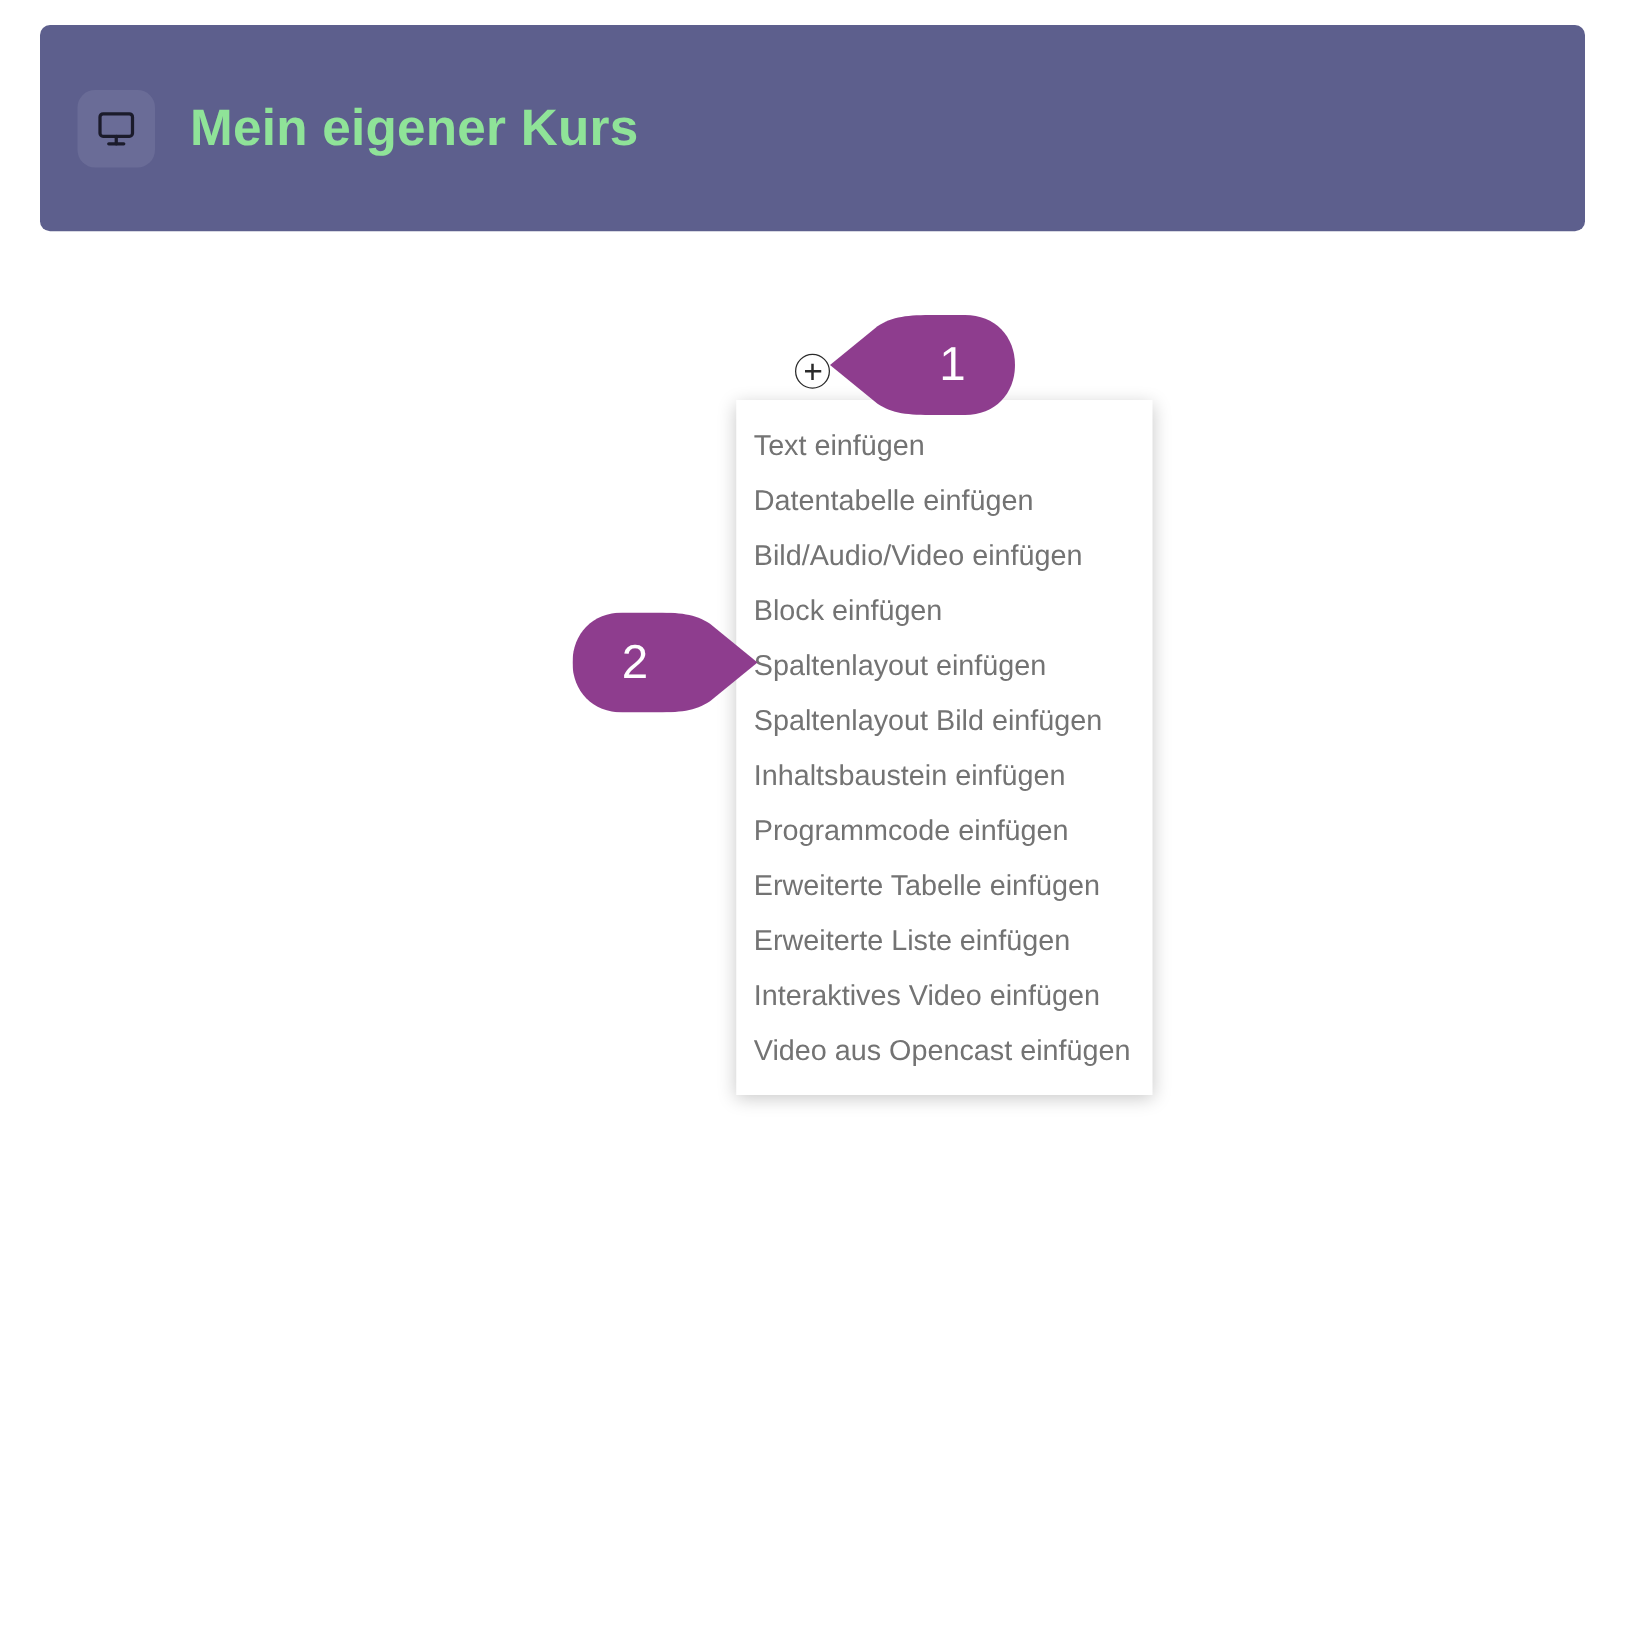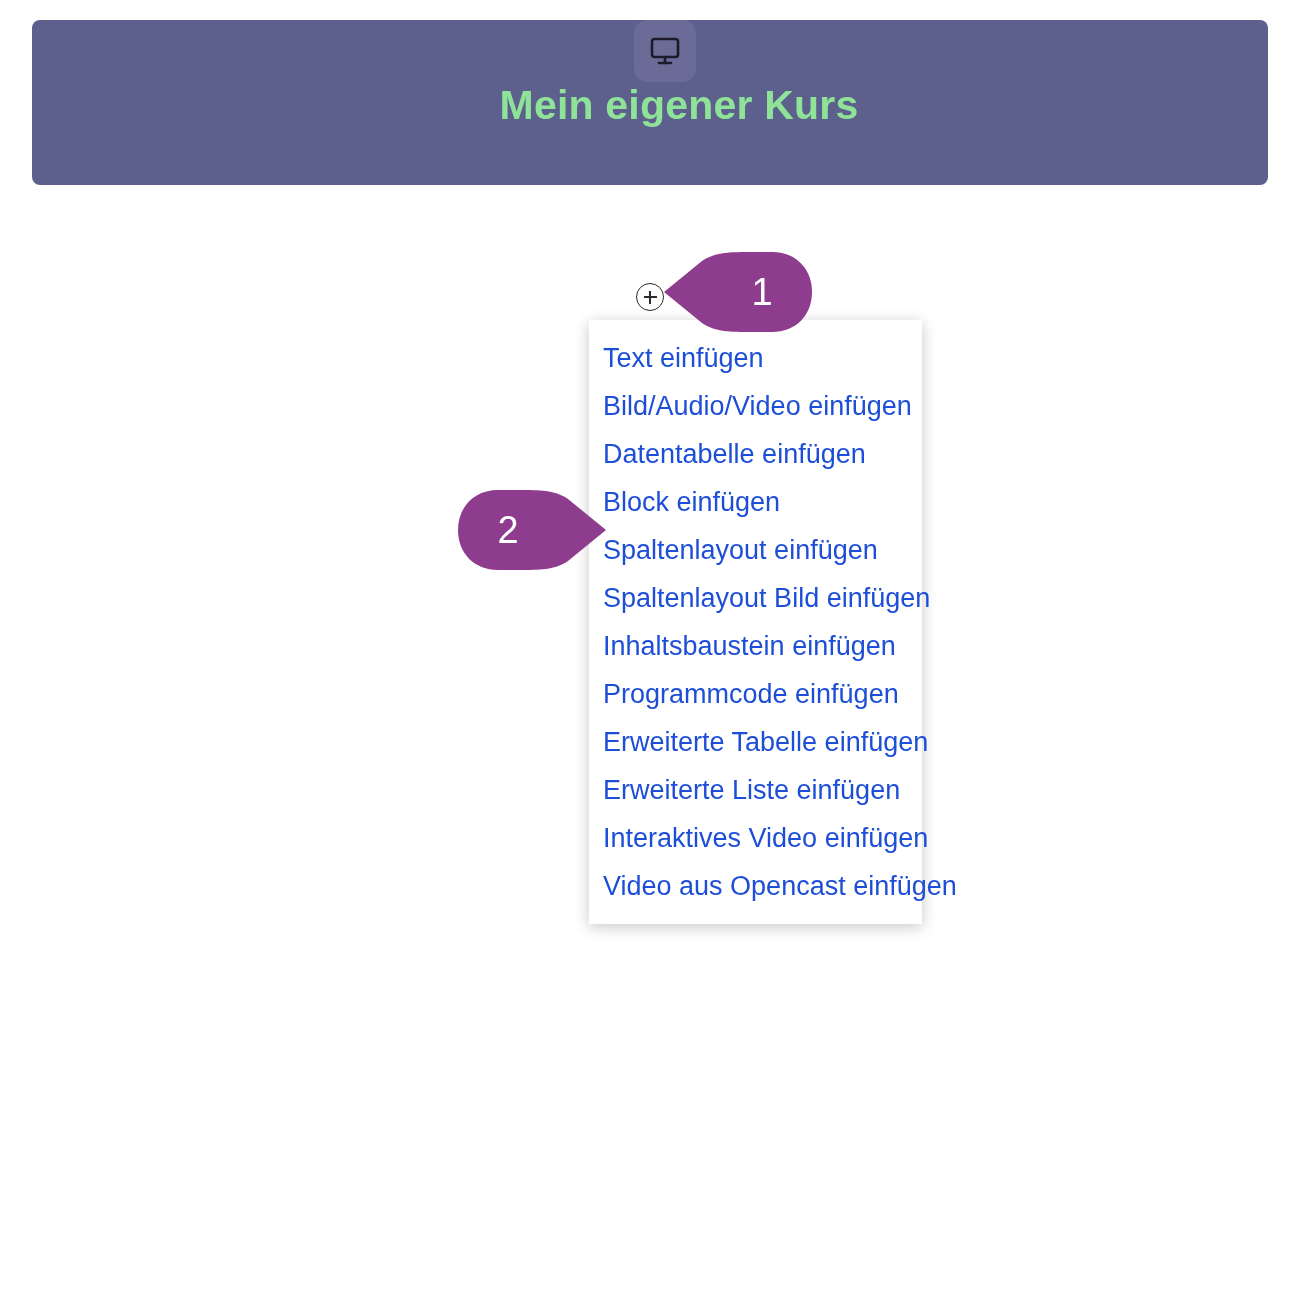--- a/index.html
+++ b/index.html
@@ -21,21 +21,20 @@
     left: 32px;
     top: 20px;
     width: 1236px;
     height: 165px;
     background: #5d5f8d;
     border-radius: 8px;
     display: flex;
     align-items: center;
     box-sizing: border-box;
     padding-left: 30px;
-    flex-direction: column;
   }
   .header-icon {
     width: 62px;
     height: 62px;
     border-radius: 14px;
     background: #6a6c97;
     display: flex;
     align-items: center;
     justify-content: center;
     flex: 0 0 auto;
@@ -82,22 +81,22 @@
     position: absolute;
     left: 589px;
     top: 320px;
     width: 333px;
     background: #ffffff;
     box-shadow: 0 3px 14px rgba(0,0,0,0.22);
     padding: 14px 0 14px 0;
     box-sizing: border-box;
   }
   .menu-item {
-    font-size: 27px;
-    color: #1d4ed8;
+    font-size: 23px;
+    color: #737373;
     line-height: 1;
     padding: 10.5px 0 10.5px 14px;
     white-space: nowrap;
     cursor: pointer;
   }
   .menu-item.highlight {
     background: #e7f3e8;
   }
 
   
@@ -138,22 +137,22 @@
   <div class="header-title">Mein eigener Kurs</div>
 </div>
 
 <button class="plus-button">
   <span class="bar-h"></span>
   <span class="bar-v"></span>
 </button>
 
 <div class="menu">
   <div class="menu-item">Text einfügen</div>
+  <div class="menu-item">Datentabelle einfügen</div>
   <div class="menu-item">Bild/Audio/Video einfügen</div>
-  <div class="menu-item">Datentabelle einfügen</div>
   <div class="menu-item">Block einfügen</div>
   <div class="menu-item">Spaltenlayout einfügen</div>
   <div class="menu-item">Spaltenlayout Bild einfügen</div>
   <div class="menu-item">Inhaltsbaustein einfügen</div>
   <div class="menu-item">Programmcode einfügen</div>
   <div class="menu-item">Erweiterte Tabelle einfügen</div>
   <div class="menu-item">Erweiterte Liste einfügen</div>
   <div class="menu-item">Interaktives Video einfügen</div>
   <div class="menu-item">Video aus Opencast einfügen</div>
 </div>

